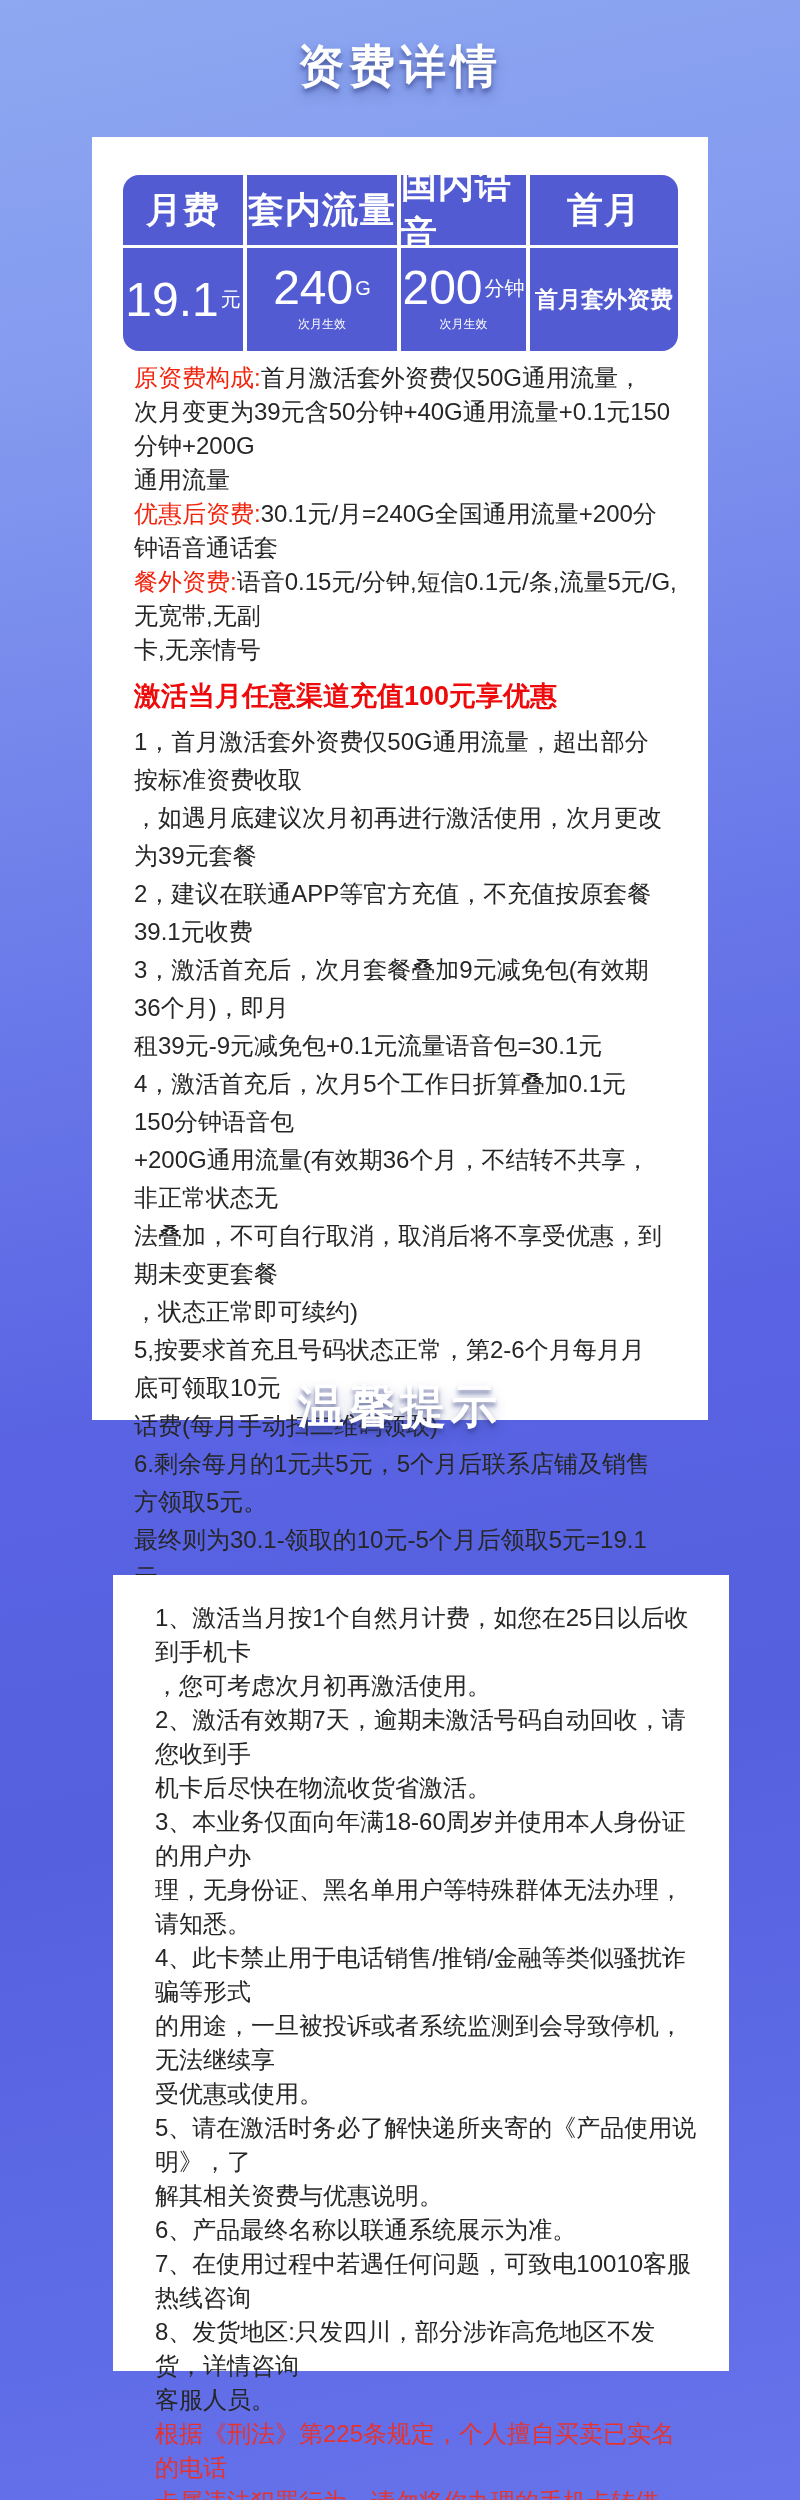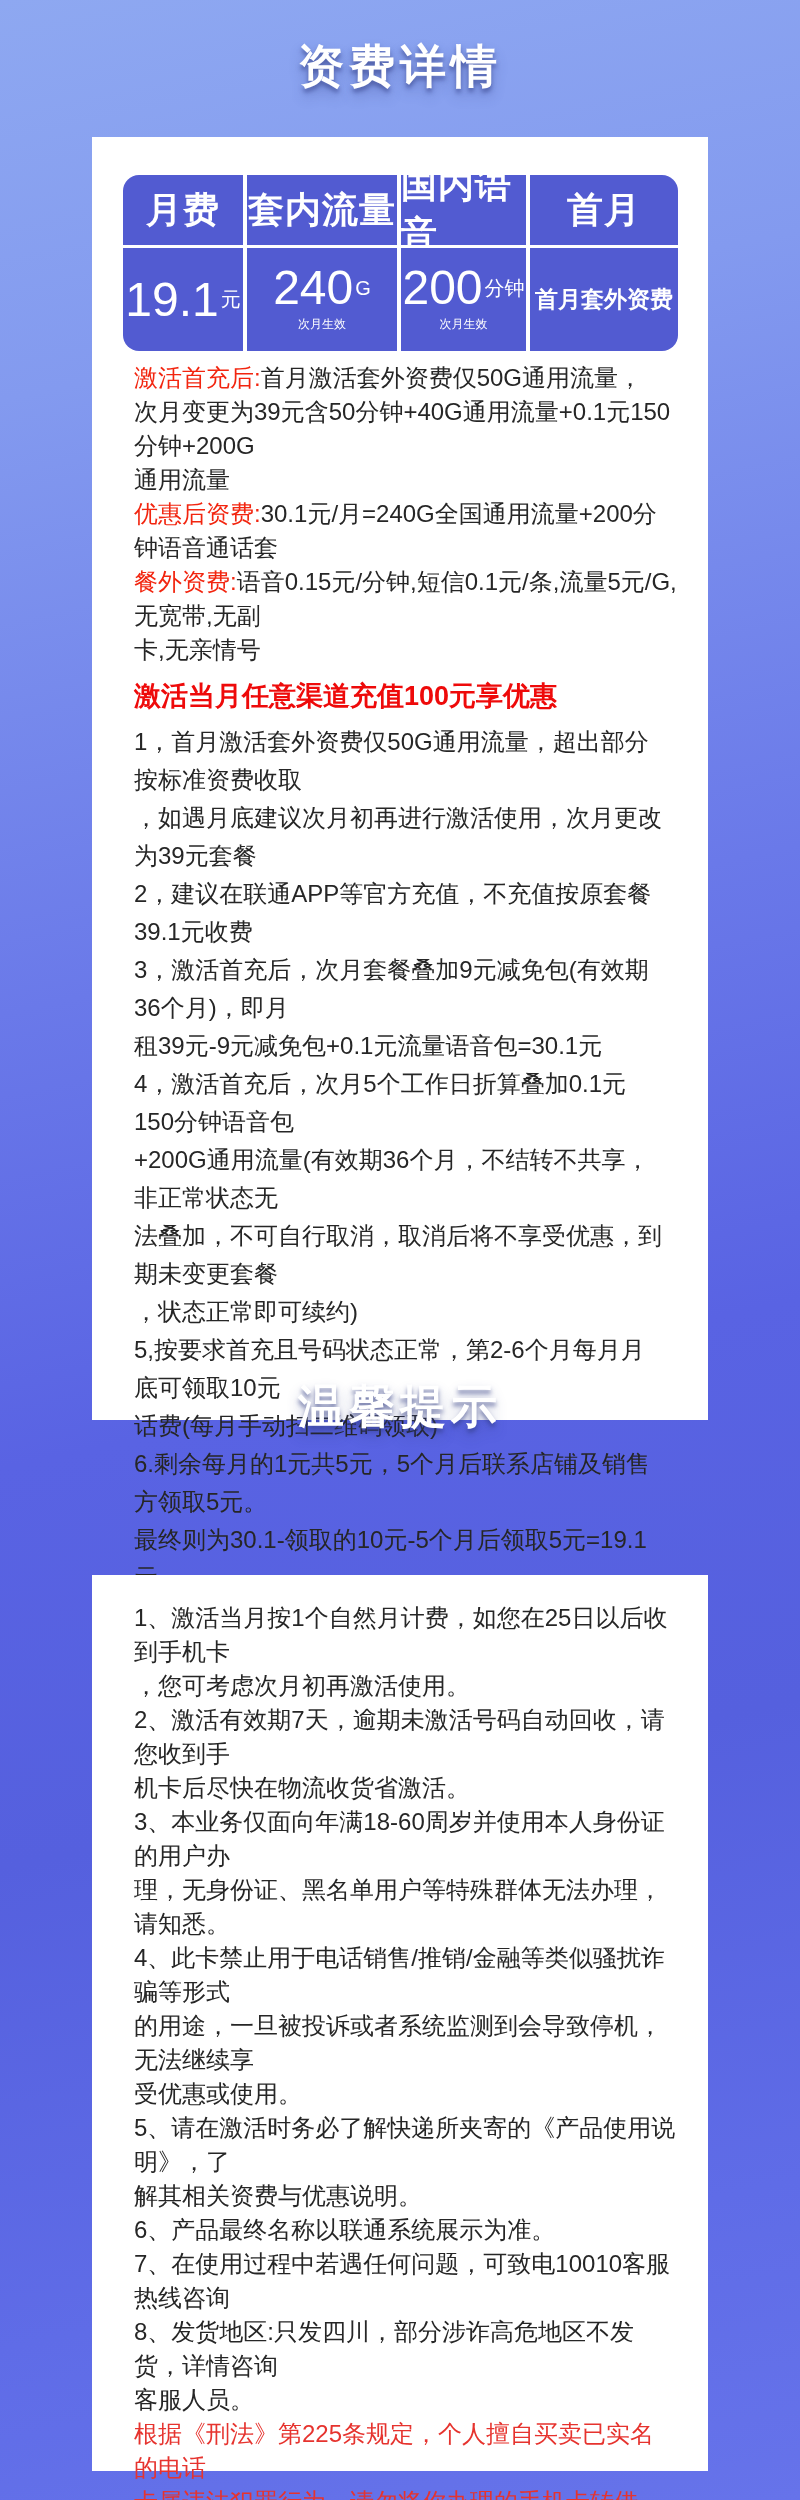--- a/index.html
+++ b/index.html
@@ -28,21 +28,21 @@
     text-shadow:0 4px 4px rgba(47,58,130,.55),0 8px 14px rgba(47,58,130,.32);
   }
   .hero-title.t1{top:36px;}
   .hero-title.t2{top:1376px;}
   .card{
     position:absolute;left:92px;width:616px;
     background:#ffffff;
     box-sizing:border-box;
   }
   .card.c1{top:137px;height:1283px;padding:38px 30px 0 31px;}
-  .card.c2{top:1575px;height:896px;padding:26px 32px 0 31px;}
+  .card.c2{top:1575px;height:796px;padding:26px 32px 0 31px;margin-left:21px;}
 
   
   .ptable{
     display:grid;
     grid-template-columns:120px 150px 125px 148px;
     grid-auto-rows:auto;
     column-gap:4px;row-gap:3px;
     width:555px;
     border-radius:16px;overflow:hidden;
     background:#ffffff;
@@ -115,21 +115,21 @@
         </div>
         <div class="valnote">次月生效</div>
       </div>
       <div class="pcell val">
         <div class="valtext">首月套外资费</div>
       </div>
     </div>
 
     <div class="fee-block">
 
-        <div class="fline"><span class="flabel">激活首充后:</span><span>首月激活套外资费仅50G通用流量，</span></div>
+        <div class="fline"><span class="flabel">原资费构成:</span><span>首月激活套外资费仅50G通用流量，</span></div>
 
         <div class="fline"><span class="flabel"></span><span>次月变更为39元含50分钟+40G通用流量+0.1元150分钟+200G</span></div>
 
         <div class="fline"><span class="flabel"></span><span>通用流量</span></div>
 
         <div class="fline"><span class="flabel">优惠后资费:</span><span>30.1元/月=240G全国通用流量+200分钟语音通话套</span></div>
 
         <div class="fline"><span class="flabel">餐外资费:</span><span>语音0.15元/分钟,短信0.1元/条,流量5元/G,无宽带,无副</span></div>
 
         <div class="fline"><span class="flabel"></span><span>卡,无亲情号</span></div>

